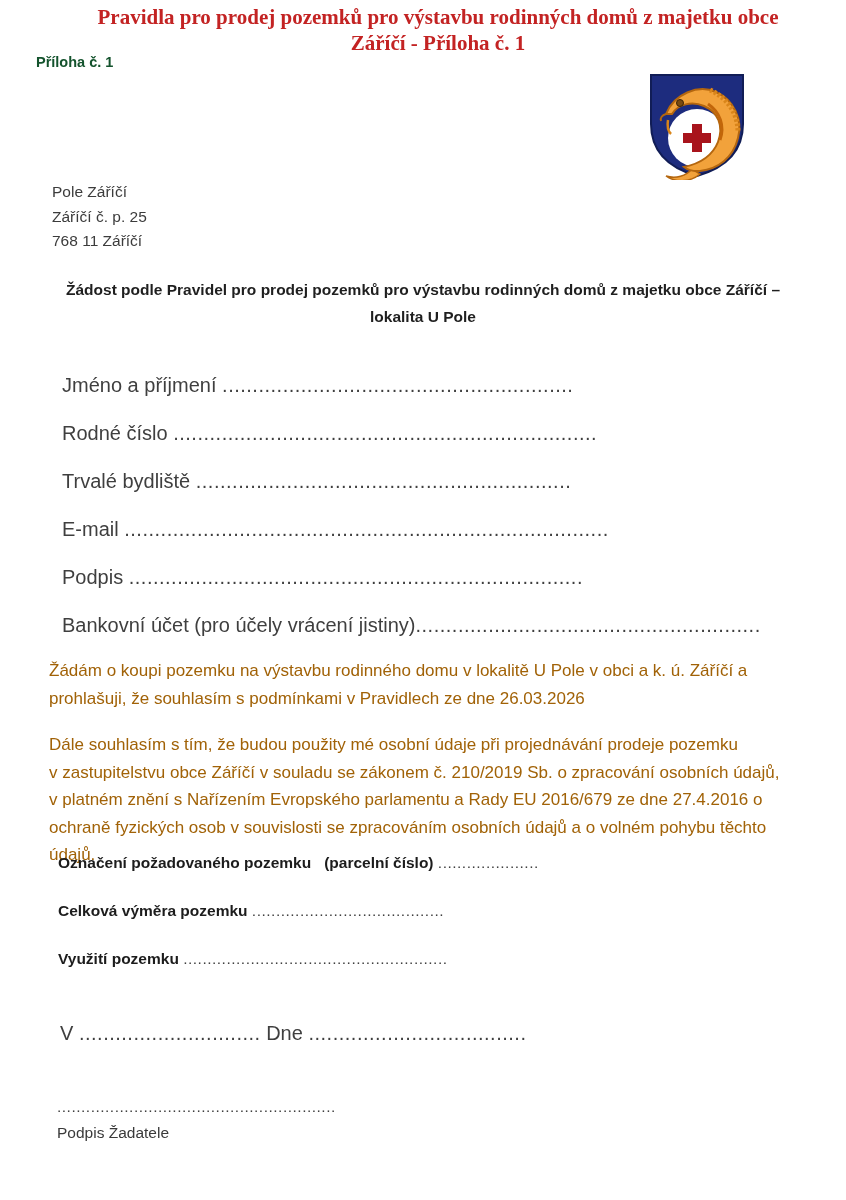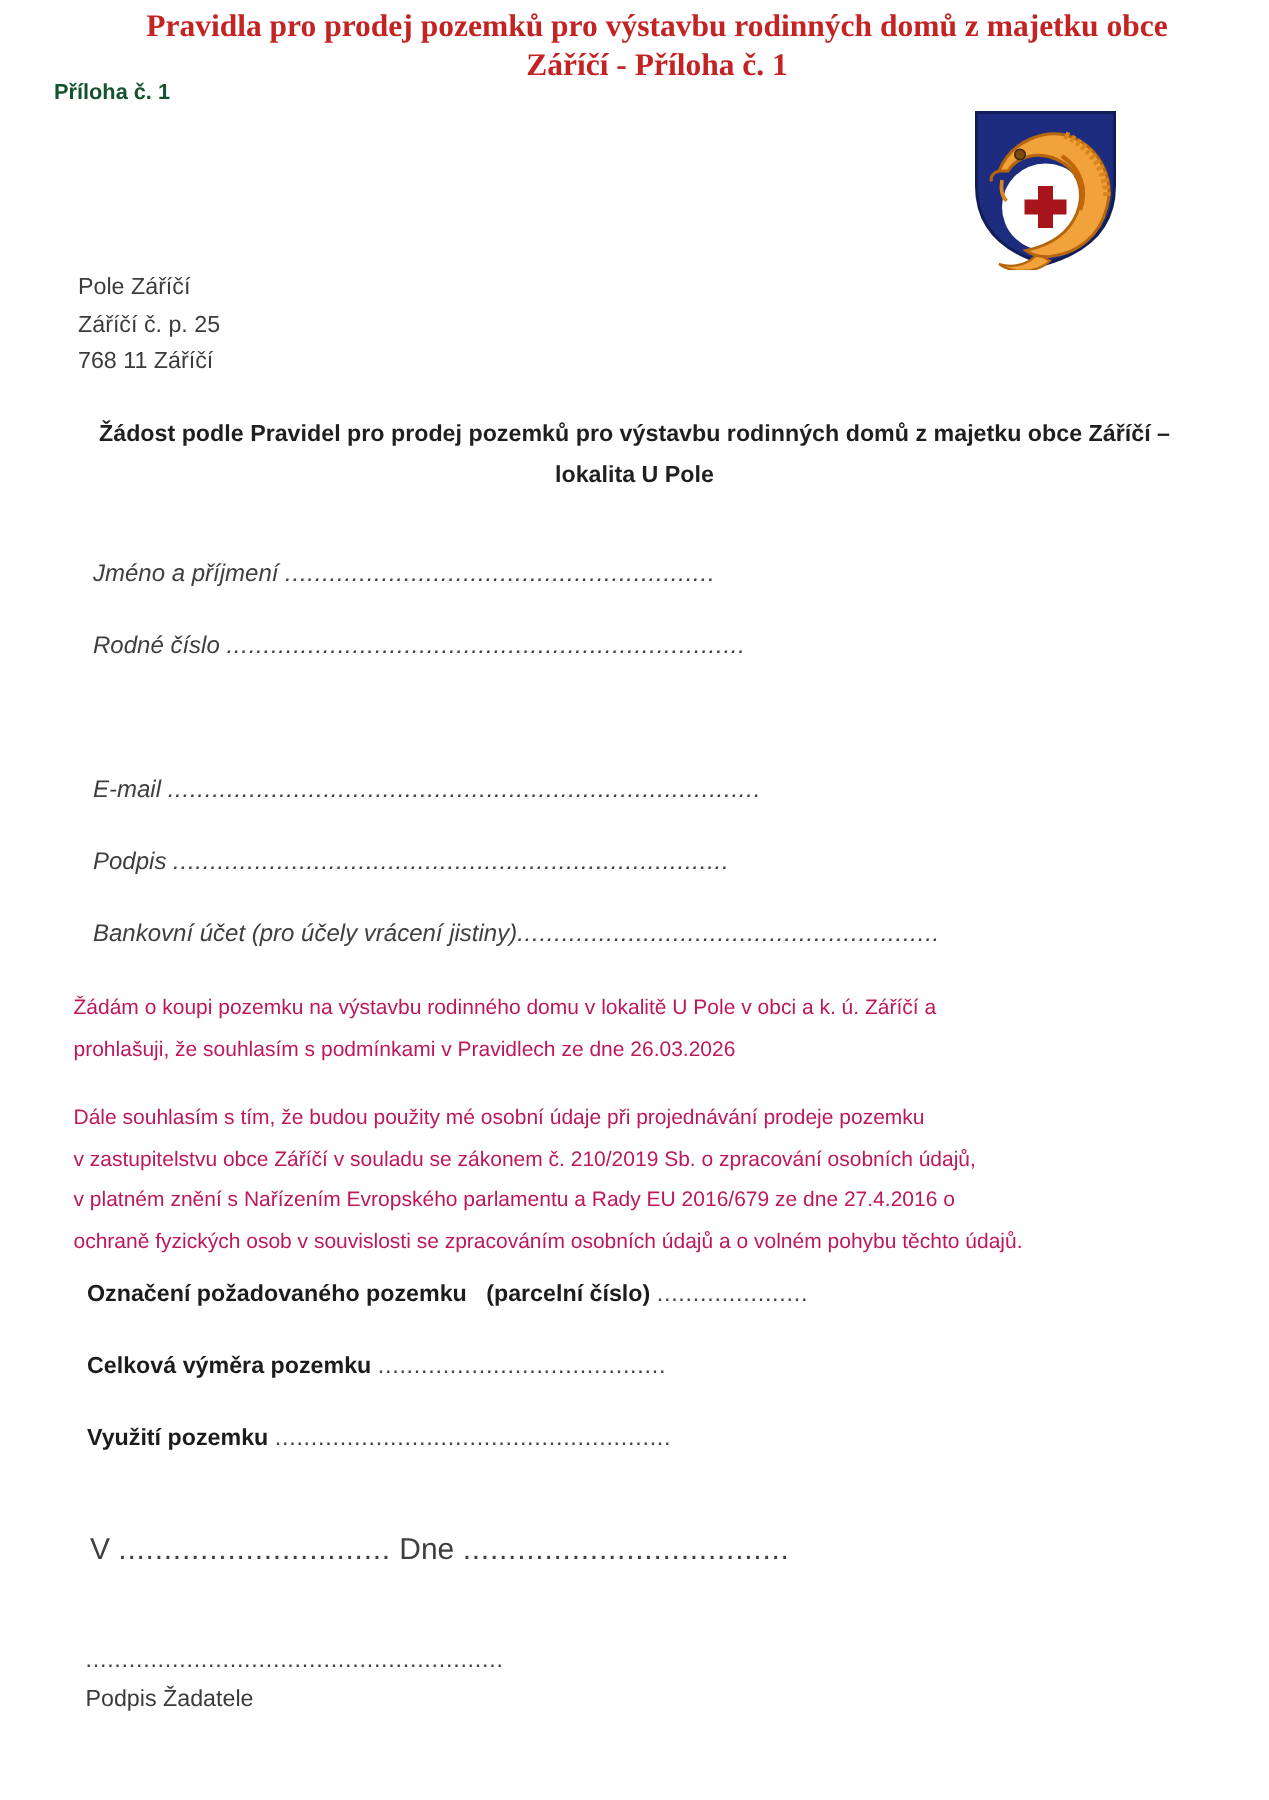--- a/index.html
+++ b/index.html
@@ -25,25 +25,25 @@
     top:54px;left:36px;
     font-size:14.5px;font-weight:bold;color:#14532d;
   }
   .emblem{top:70px;left:646px;width:102px;height:110px;}
   .address{top:180px;left:52px;font-size:15.5px;line-height:24.5px;color:#3c3c3c;}
   .heading{
     top:276px;left:40px;right:40px;
     text-align:center;font-weight:bold;
     font-size:15.5px;line-height:27px;color:#1f1f1f;
   }
-  .field{left:62px;font-size:16px;color:#3f3f3f;white-space:nowrap;font-style:italic;}
+  .field{left:62px;font-size:20px;color:#3f3f3f;white-space:nowrap;}
   .field .dots,.boldfield .dots,.place-date .dots,.signature .dots{
     letter-spacing:0.5px;color:#3f3f3f;font-weight:normal;
   }
-  .para{left:49px;width:760px;font-size:14px;color:#be185d;}
+  .para{left:49px;width:760px;font-size:17px;color:#a16207;}
   .para1{top:657px;line-height:28px;}
   .para2{top:731px;line-height:27.5px;}
   .boldfield{left:58px;font-size:15.5px;font-weight:bold;color:#1c1c1c;white-space:nowrap;}
   .place-date{top:1022px;left:60px;font-size:20px;color:#3f3f3f;white-space:nowrap;}
   .signature{top:1094px;left:57px;font-size:15.5px;color:#3a3a3a;line-height:26px;}
   .f-jmeno{top:374px;} .f-rodne{top:422px;} .f-trvale{top:470px;}
   .f-email{top:518px;} .f-telefon{top:566px;} .f-bankovni{top:614px;}
   .b-oznaceni{top:854px;} .b-celkova{top:902px;} .b-vyuziti{top:950px;}
 </style>
 </head>
@@ -83,20 +83,23 @@
     <div>Žádost podle Pravidel pro prodej pozemků pro výstavbu rodinných domů z majetku obce Záříčí –</div>
     <div>lokalita U Pole</div>
   </div>
 
   <div class="abs field f-jmeno">
     <span>Jméno a příjmení </span><span class="dots">..........................................................</span>
   </div>
   <div class="abs field f-rodne">
     <span>Rodné číslo </span><span class="dots">......................................................................</span>
   </div>
+  <div class="abs field f-trvale">
+    <span>Trvalé bydliště </span><span class="dots">..............................................................</span>
+  </div>
   <div class="abs field f-email">
     <span>E-mail </span><span class="dots">................................................................................</span>
   </div>
   <div class="abs field f-telefon">
     <span>Podpis </span><span class="dots">...........................................................................</span>
   </div>
   <div class="abs field f-bankovni">
     <span>Bankovní účet (pro účely vrácení jistiny)</span><span class="dots">.........................................................</span>
   </div>
 

